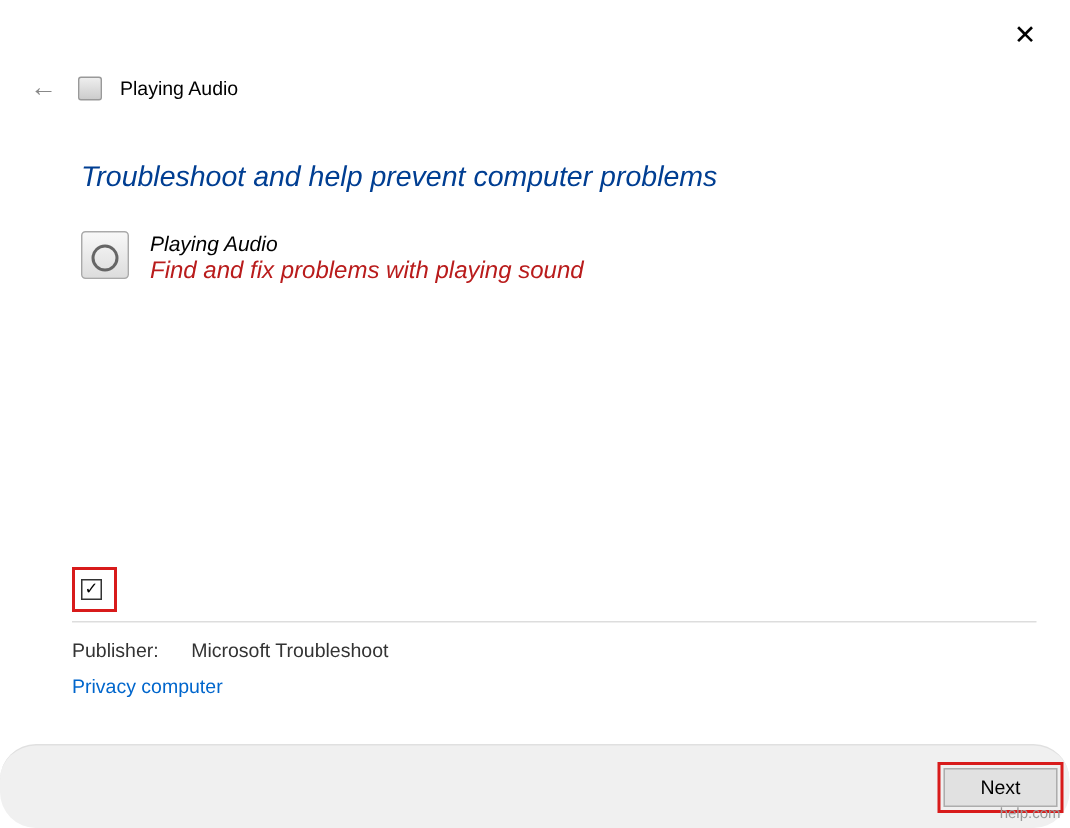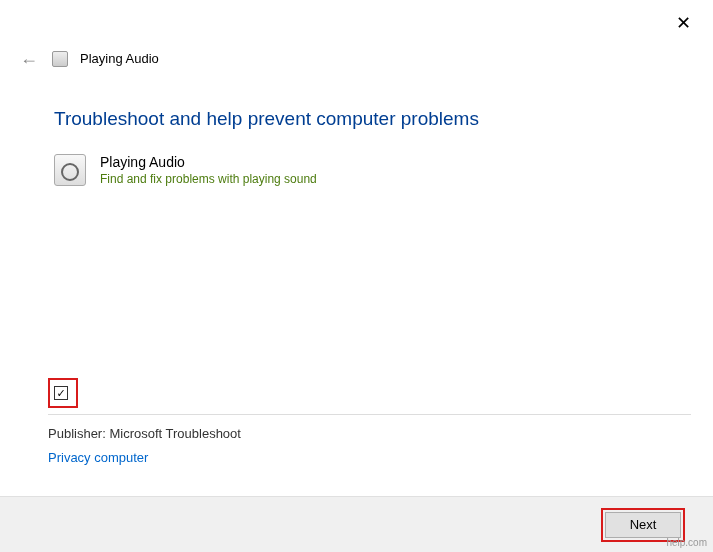--- a/index.html
+++ b/index.html
@@ -43,20 +43,21 @@
       border: 1px solid #999;
       border-radius: 2px;
       position: relative;
     }
     .title-text { font-size: 13px; }
     .content {
       position: absolute;
       top: 108px;
       left: 54px;
       right: 30px;
+      font-style: italic;
     }
     .heading {
       color: #003e92;
       font-size: 19px;
       font-weight: 400;
       margin-bottom: 24px;
     }
     .trouble-row {
       display: flex;
       gap: 14px;
@@ -73,21 +74,21 @@
     }
     .big-icon::after {
       content: "";
       position: absolute;
       left: 6px; top: 8px;
       width: 14px; height: 14px;
       border: 2px solid #666;
       border-radius: 50%;
     }
     .trouble-title { font-size: 14px; font-weight: 400; margin-bottom: 2px; }
-    .trouble-desc { font-size: 12px; color: #4d7c0f; }
+    .trouble-desc { font-size: 16px; color: #b91c1c; }
     .checkbox-row {
       position: absolute;
       top: 378px;
       left: 48px;
       display: flex;
       align-items: center;
       gap: 8px;
       border: 2px solid #d81b1b;
       padding: 6px 8px 6px 4px;
     }
@@ -110,42 +111,43 @@
       height: 1px;
       background: #ddd;
     }
     .publisher-row {
       position: absolute;
       top: 426px;
       left: 48px;
       font-size: 13px;
       color: #333;
     }
-    .publisher-row .lbl { margin-right: 0; }
+    .publisher-row .lbl { margin-right: 18px; }
     .privacy-link {
       position: absolute;
       top: 450px;
       left: 48px;
       color: #0066cc;
       font-size: 13px;
       cursor: pointer;
     }
     .footer {
       position: absolute;
       bottom: 0;
       left: 0;
       right: 0;
       height: 56px;
       background: #f0f0f0;
       border-top: 1px solid #e0e0e0;
       display: flex;
       justify-content: flex-end;
       align-items: center;
-      padding-right: 28px;
+      padding-right: 4px;
       gap: 10px;
+      border-radius: 24px;
     }
     .btn {
       min-width: 76px;
       height: 26px;
       text-align: center;
       font-size: 13px;
       line-height: 24px;
       cursor: pointer;
       background: #e1e1e1;
       border: 1px solid #adadad;

